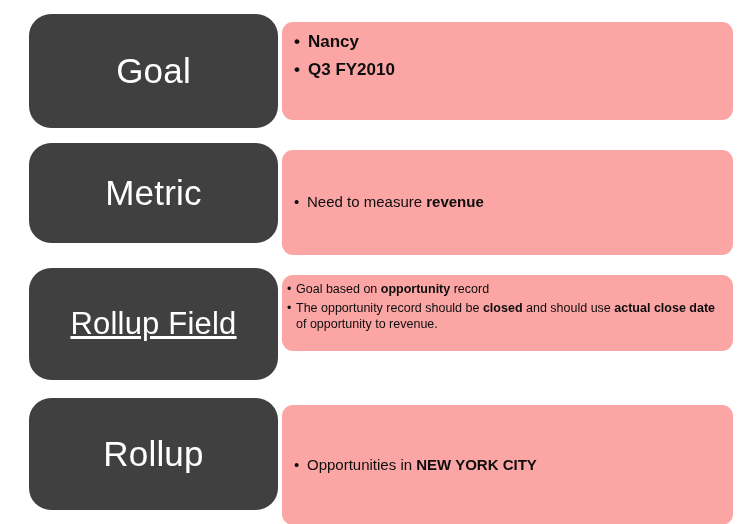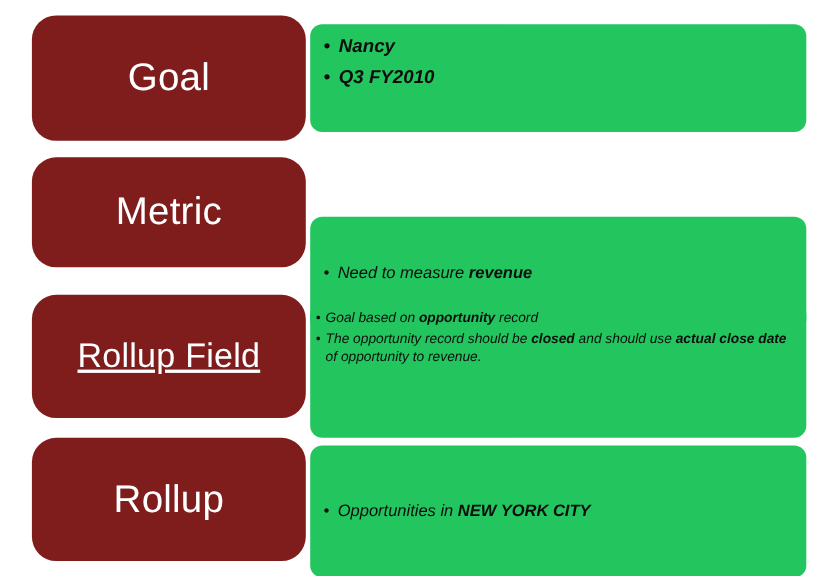--- a/index.html
+++ b/index.html
@@ -23,21 +23,21 @@
   }
   .row {
     position: absolute;
     left: 0;
     width: 749px;
   }
   .label-box {
     position: absolute;
     left: 29px;
     width: 249px;
-    background: #7f1d1d;
+    background: #404040;
     border-radius: 22px;
     display: flex;
     align-items: center;
     justify-content: center;
     color: #ffffff;
     font-family: "Liberation Sans", sans-serif;
     font-weight: 400;
     letter-spacing: 0.2px;
     text-align: center;
     line-height: 1.08;
@@ -45,28 +45,27 @@
     padding: 4px 8px;
   }
   .label-box .label-text {
     display: block;
     width: 100%;
   }
   .content-panel {
     position: absolute;
     left: 282px;
     width: 451px;
-    background: #22c55e;
+    background: #fca5a5;
     border-radius: 11px;
     box-sizing: border-box;
     display: flex;
     flex-direction: column;
     justify-content: center;
     color: #111111;
-    font-style: italic;
   }
   .bullet-list {
     margin: 0;
     padding: 0;
     list-style: none;
   }
   .bullet-item {
     position: relative;
     padding-left: 13px;
     color: #0d0d0d;
@@ -106,38 +105,37 @@
   
   #row-metric .label-box {
     top: 143px;
     height: 100px;
     font-size: 35px;
   }
   #row-metric .content-panel {
     top: 150px;
     height: 105px;
     padding: 0 10px 0 12px;
-    margin-top: 47px;
   }
   #row-metric .bullet-item {
     font-size: 15px;
     line-height: 1.35;
     padding-left: 13px;
   }
 
   
   #row-rollup-field .label-box {
     top: 268px;
     height: 112px;
     font-size: 31px;
     text-decoration: underline;
   }
   #row-rollup-field .content-panel {
     top: 275px;
-    height: 123px;
+    height: 76px;
     padding: 6px 12px 16px 5px;
     justify-content: flex-start;
   }
   #row-rollup-field .bullet-item {
     font-size: 12.5px;
     line-height: 1.33;
     padding-left: 9px;
     margin-bottom: 2px;
   }
   #row-rollup-field .bullet-item::before { font-size: 12.5px; }

